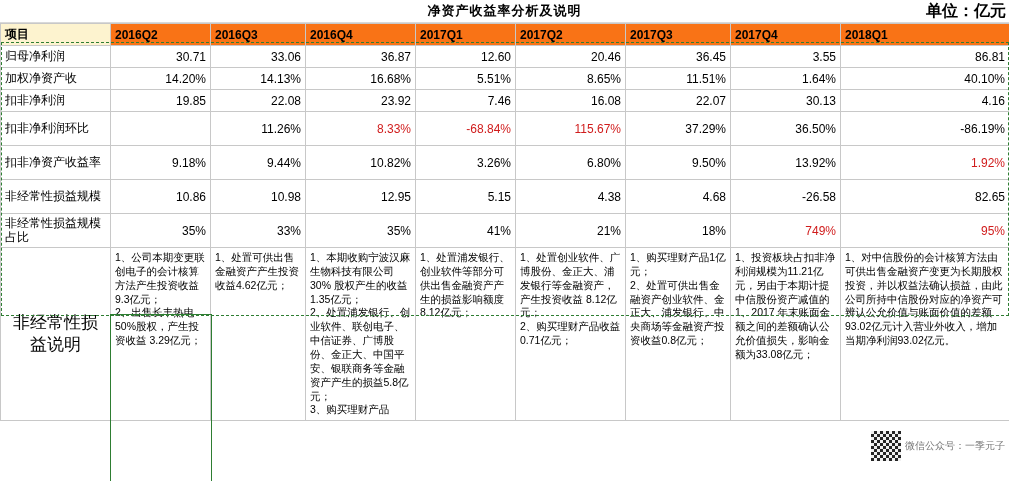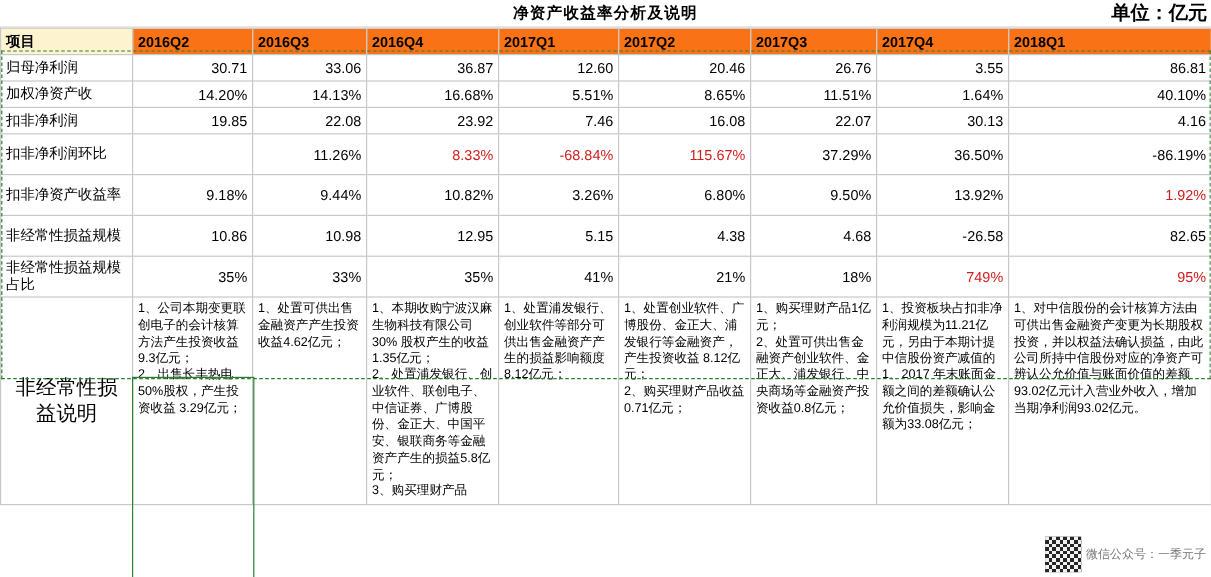--- a/index.html
+++ b/index.html
@@ -49,21 +49,21 @@
   }
   .notes td{
     vertical-align:top;
     font-size:10.5px;
     line-height:1.32;
     padding:3px 4px;
     height:150px;
   }
   .notes td.label{vertical-align:middle;text-align:center;font-size:17px;}
   .wm{
-    position:absolute;right:4px;bottom:4px;
+    position:absolute;right:4px;bottom:20px;
     display:flex;align-items:center;gap:4px;
     font-size:10px;color:#777;
   }
   .wm .qr{
     width:30px;height:30px;
     background:
       repeating-linear-gradient(0deg,#111 0 3px,#fff 3px 6px),
       repeating-linear-gradient(90deg,#111 0 3px,#fff 3px 6px);
     background-blend-mode:difference;
     opacity:.85;
@@ -108,21 +108,21 @@
       </tr>
     </thead>
     <tbody>
       <tr class="rowh">
         <td class="label">归母净利润</td>
         <td class="num">30.71</td>
         <td class="num">33.06</td>
         <td class="num">36.87</td>
         <td class="num">12.60</td>
         <td class="num">20.46</td>
-        <td class="num">26.76</td>
+        <td class="num">36.45</td>
         <td class="num">3.55</td>
         <td class="num">86.81</td>
       </tr>
       <tr class="rowh">
         <td class="label">加权净资产收</td>
         <td class="num">14.20%</td>
         <td class="num">14.13%</td>
         <td class="num">16.68%</td>
         <td class="num">5.51%</td>
         <td class="num">8.65%</td>

